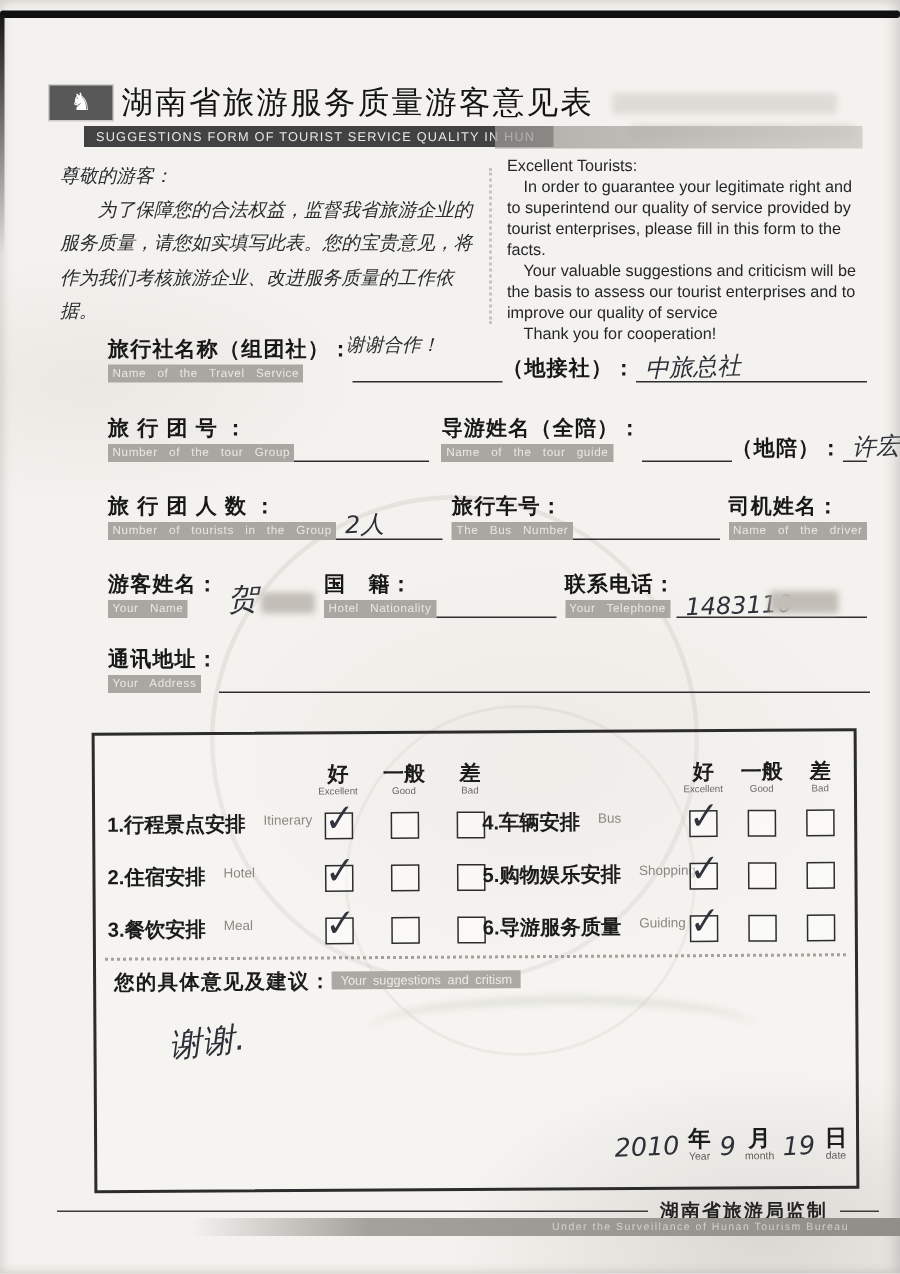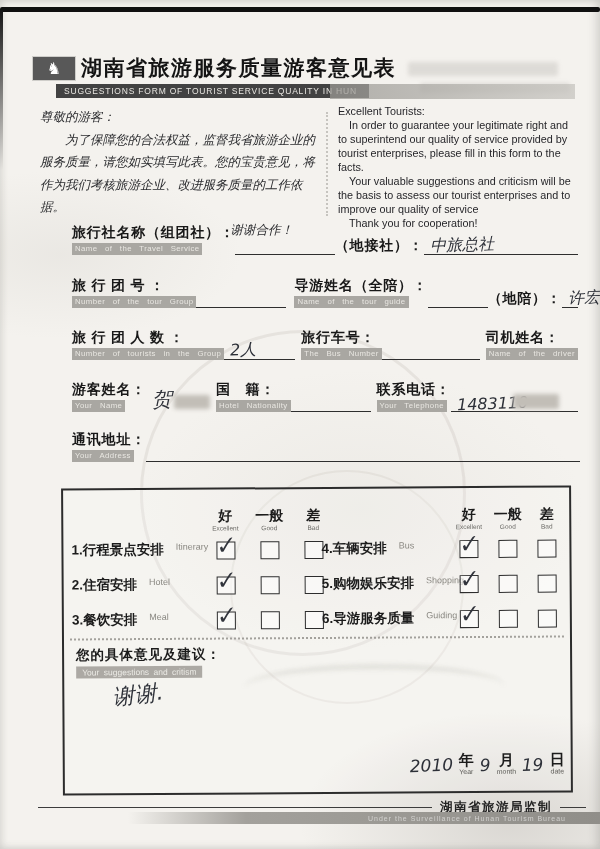--- a/index.html
+++ b/index.html
@@ -18,21 +18,21 @@
   
   .stamp{position:absolute;border-radius:50%;pointer-events:none;}
   .stamp.s1{top:330px;left:140px;width:320px;height:320px;border:3px solid rgba(160,152,140,.16);}
   .stamp.s2{top:470px;left:230px;width:230px;height:230px;border:2px solid rgba(160,152,140,.13);}
   .ghost{position:absolute;background:#b5b2ad;opacity:.35;filter:blur(2px);border-radius:2px;}
 
   
   .hdr{position:absolute;left:33px;top:54px;display:flex;align-items:center;gap:6px;}
   .badge{width:42px;height:23px;background:#585858;color:#fff;display:flex;align-items:center;justify-content:center;
     font-size:16px;box-shadow:0 0 0 1px rgba(0,0,0,.15);}
-  .title-cn{font-size:21px;font-weight:700;letter-spacing:1.5px;color:#141414;white-space:nowrap;}
+  .title-cn{font-size:21px;font-weight:400;letter-spacing:1.5px;color:#141414;white-space:nowrap;}
   .subbar{position:absolute;left:56px;top:84px;background:#424242;color:#e9e7e2;font-size:8.5px;font-weight:normal;
     letter-spacing:.8px;padding:2px 12px 2px 8px;white-space:nowrap;}
   .subbar-ext{position:absolute;left:330px;top:84px;width:245px;height:15px;
     background:linear-gradient(90deg,#9a9893,#b6b4af 60%,#c7c5c0);opacity:.75;}
 
   
   .intro-cn{position:absolute;left:40px;top:106px;width:287px;font-size:12.5px;line-height:1.8;
     font-style:italic;color:#2a2b2e;font-family:"DejaVu Sans",sans-serif;}
   .intro-cn p{margin:0;}
   .intro-cn .body{text-indent:2em;}
@@ -66,21 +66,21 @@
   .rh-cn{font-weight:bold;font-size:14px;}
   .rh-en{font-size:6.5px;color:#6b6a66;margin-top:-1px;}
   .rlab{display:flex;flex-direction:row;line-height:1.05;}
   .rl-cn{font-weight:bold;font-size:13.5px;white-space:nowrap;}
   .rl-en{font-size:9px;color:#8a8882;padding-left:12px;}
   .cbcell{display:flex;justify-content:center;}
   .cb{position:relative;width:17px;height:16px;border:1.6px solid #2d2d2d;background:rgba(255,255,255,.5);}
   .tick{position:absolute;left:-1px;top:-11px;font-size:24px;font-weight:bold;color:#31343c;
     transform:rotate(-8deg) skewX(-8deg);font-family:"DejaVu Sans",sans-serif;}
   .dotline{position:absolute;left:6px;right:6px;top:148px;border-top:2px dotted #8f8d88;opacity:.8;}
-  .sug{position:absolute;left:12px;top:156px;display:flex;flex-direction:column;}
+  .sug{position:absolute;left:12px;top:156px;display:flex;flex-direction:row;}
   .sug-cn{font-weight:bold;font-size:13.5px;letter-spacing:1px;}
   .sug-en{margin-top:2px;align-self:flex-start;background:#aca9a4;color:#ecebe6;font-size:8.5px;
     padding:1px 6px;word-spacing:2px;}
   .sug-hand{position:absolute;left:48px;top:190px;font-size:22px;transform:rotate(-6deg);}
   .daterow{position:absolute;right:6px;bottom:16px;display:flex;align-items:flex-end;gap:4px;}
   .dunit{display:inline-flex;flex-direction:column;align-items:center;line-height:1;}
   .dunit b{font-size:15px;font-weight:bold;}
   .dunit i{font-size:7px;font-style:normal;color:#5c5b57;margin-top:1px;}
   .dhand{font-size:17px;margin:0 2px;}
   .scratch{position:absolute;background:transparent;border-top:6px solid rgba(150,147,141,.18);

